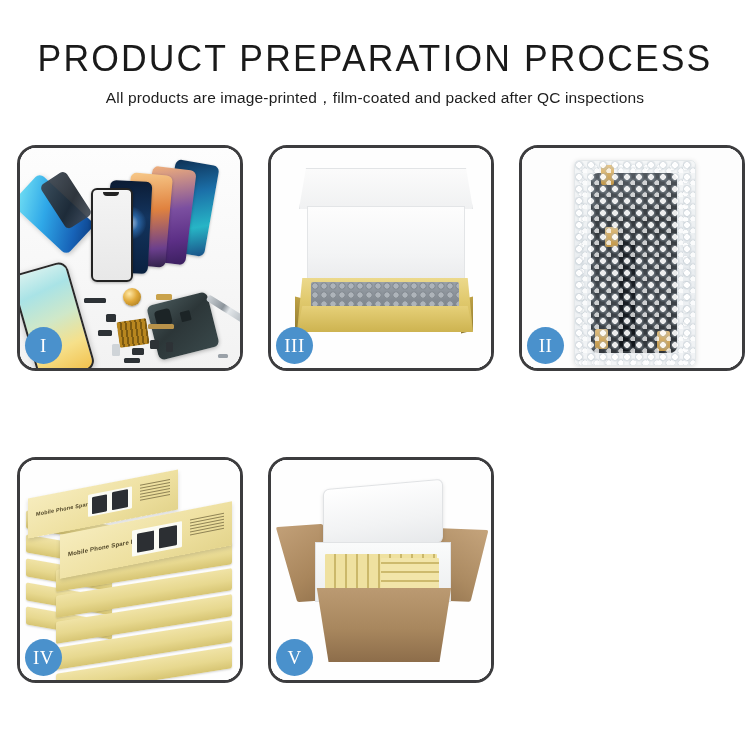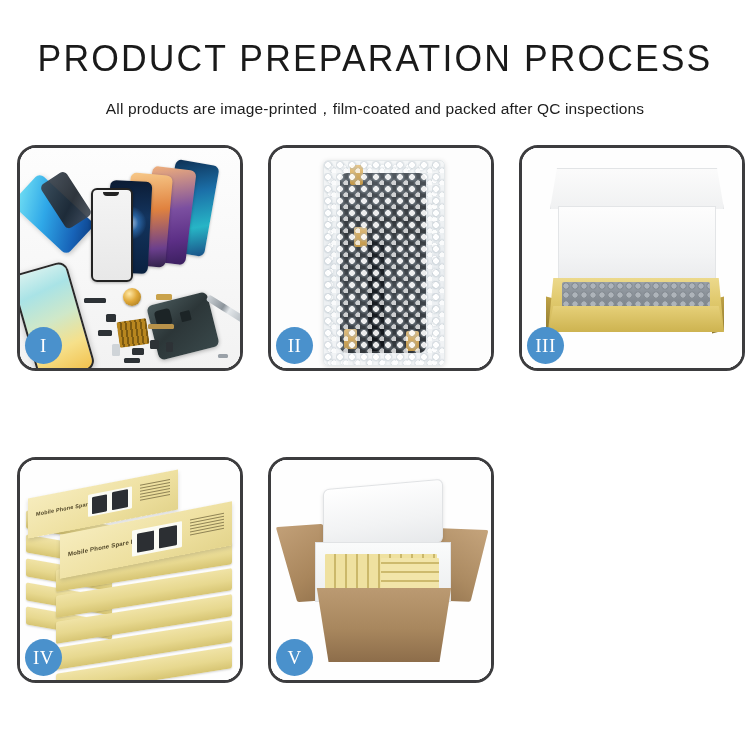--- a/index.html
+++ b/index.html
@@ -27,21 +27,21 @@
     padding-top: 40px;
     font-family: "Liberation Sans", sans-serif;
     font-size: 37px;
     font-weight: 400;
     letter-spacing: 2.2px;
     color: #1a1a1a;
     line-height: 1.05;
     transform: scaleX(0.96);
   }
   .subtitle {
-    margin: 11px;
+    margin: 0;
     padding-top: 9px;
     font-family: "Liberation Sans", sans-serif;
     font-size: 15.5px;
     font-weight: 400;
     letter-spacing: 0.15px;
     color: #1d1d1d;
   }
 
   
   .grid {
@@ -360,52 +360,52 @@
         <div class="bit" style="left:146px;top:194px;width:7px;height:10px;"></div>
         <div class="bit" style="left:104px;top:210px;width:16px;height:5px;"></div>
         <div class="bit" style="left:198px;top:206px;width:10px;height:4px;background:#9aa1a8;"></div>
       </div>
     </div>
     <div class="badge">I</div>
   </div>
 
   <div class="panel">
     <div class="panel-inner">
+      <div class="scene-box3">
+        <div class="b3-lid"></div>
+        <div class="b3-foam"></div>
+        <div class="b3-flapL"></div>
+        <div class="b3-flapR"></div>
+        <div class="b3-tray"></div>
+        <div class="b3-wrap"></div>
+        <div class="b3-tray-front"></div>
+      </div>
+    </div>
+    <div class="badge">III</div>
+  </div>
+
+  <div class="panel">
+    <div class="panel-inner">
       <div class="scene-bubble">
         <div class="bubble-bag">
           <div class="screen-in"></div>
           <div class="flex-tail"></div>
           <div class="tape" style="left:26px;top:4px;"></div>
           <div class="tape" style="left:30px;top:66px;"></div>
           <div class="tape" style="left:20px;top:168px;"></div>
           <div class="tape" style="left:82px;top:170px;"></div>
           <div class="bubble-overlay"></div>
         </div>
       </div>
     </div>
     <div class="badge">II</div>
   </div>
 
   <div class="panel">
     <div class="panel-inner">
-      <div class="scene-box3">
-        <div class="b3-lid"></div>
-        <div class="b3-foam"></div>
-        <div class="b3-flapL"></div>
-        <div class="b3-flapR"></div>
-        <div class="b3-tray"></div>
-        <div class="b3-wrap"></div>
-        <div class="b3-tray-front"></div>
-      </div>
-    </div>
-    <div class="badge">III</div>
-  </div>
-
-  <div class="panel">
-    <div class="panel-inner">
       <div class="scene-stack">
 
         <div class="sb" style="left:6px;top:58px;width:86px;height:18px;transform:skewY(10deg);"></div>
         <div class="sb" style="left:6px;top:82px;width:86px;height:18px;transform:skewY(10deg);"></div>
         <div class="sb" style="left:6px;top:106px;width:86px;height:18px;transform:skewY(10deg);"></div>
         <div class="sb" style="left:6px;top:130px;width:86px;height:18px;transform:skewY(10deg);"></div>
         <div class="sb" style="left:6px;top:154px;width:86px;height:18px;transform:skewY(10deg);"></div>
 
         <div class="sb" style="left:36px;top:96px;width:176px;height:22px;transform:skewY(-9deg);"></div>
         <div class="sb" style="left:36px;top:122px;width:176px;height:22px;transform:skewY(-9deg);"></div>

